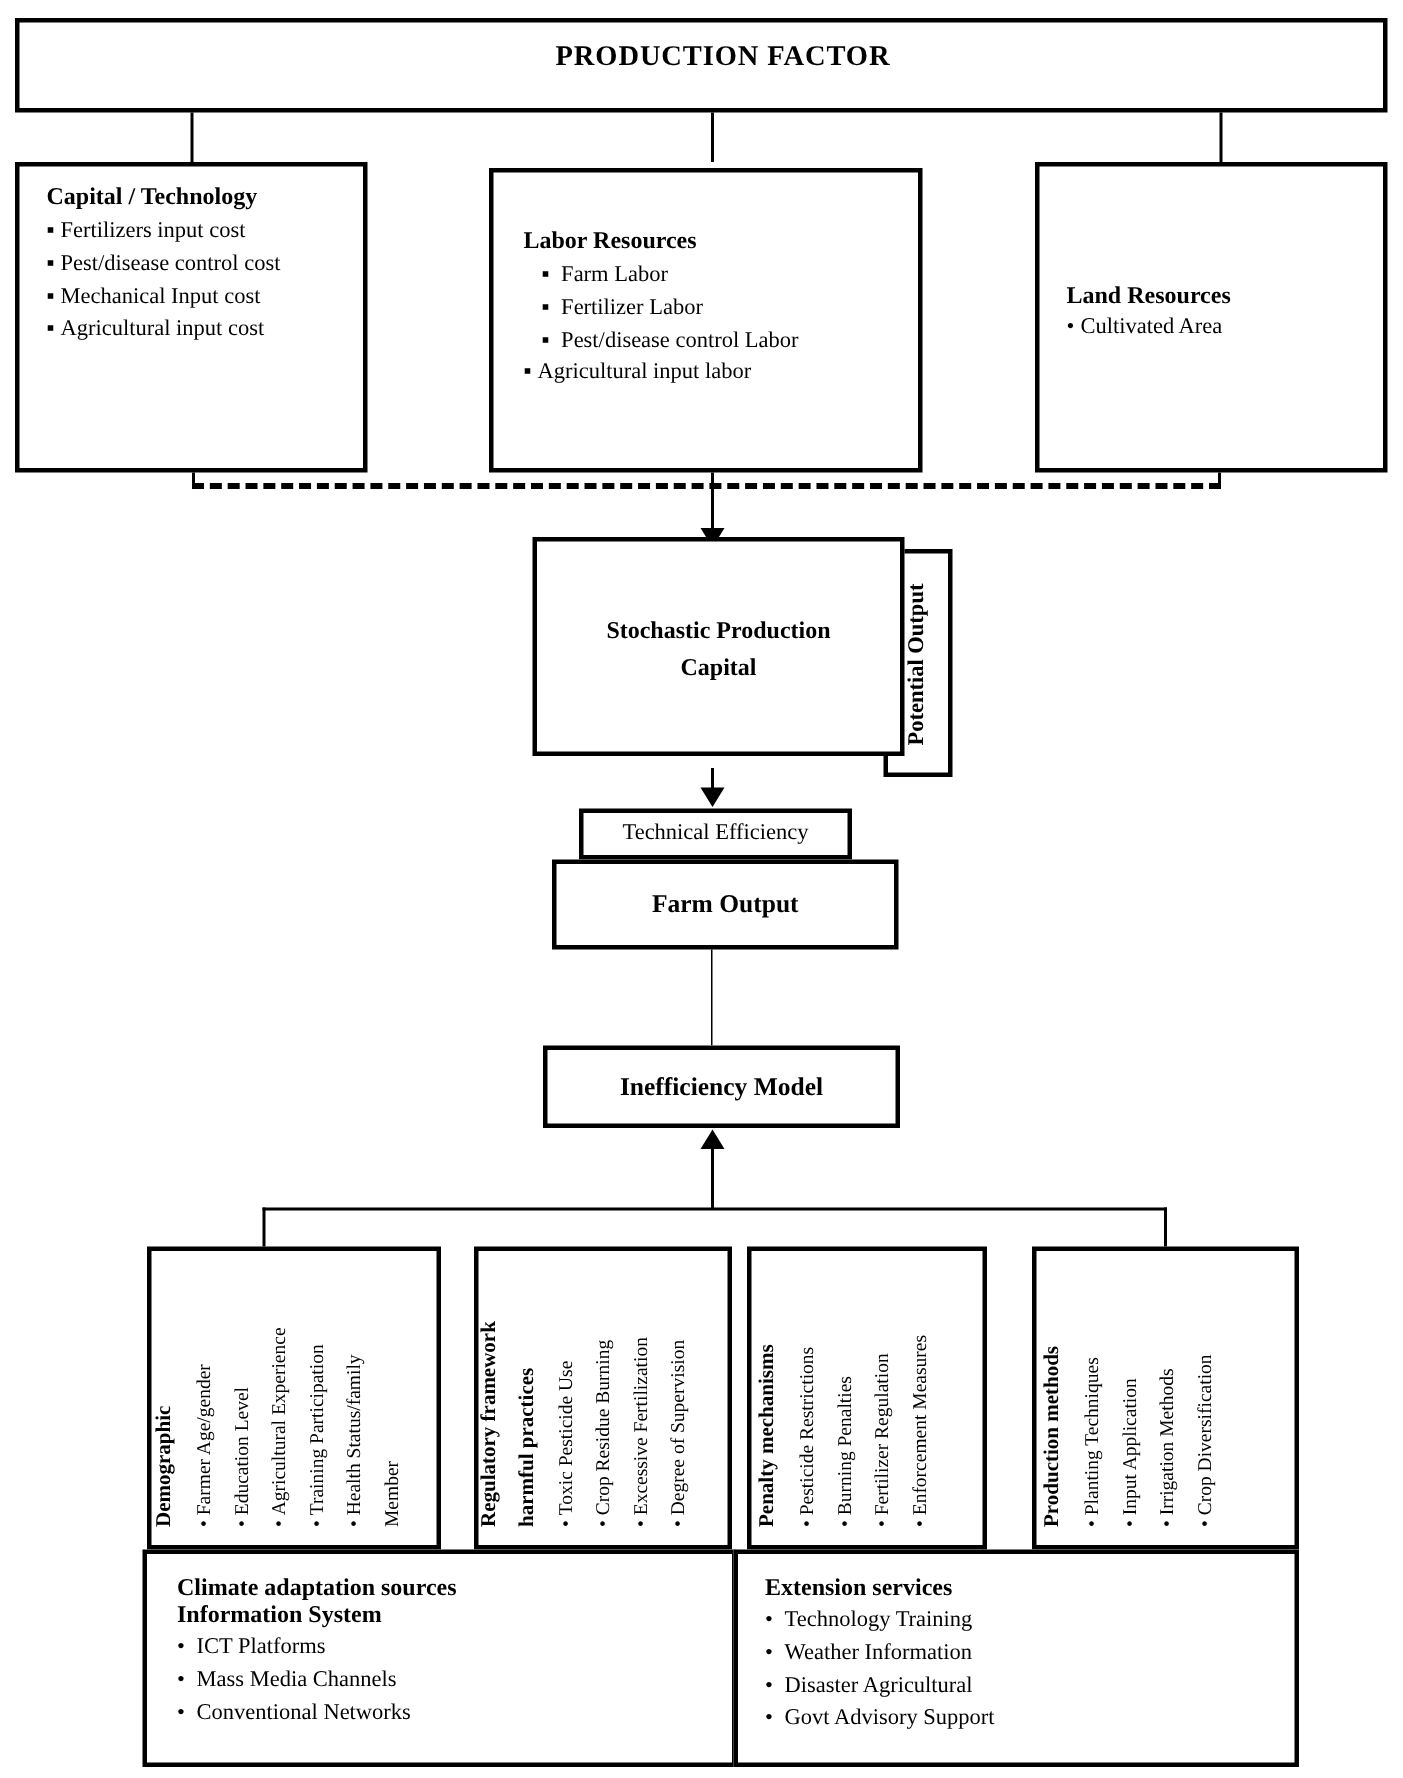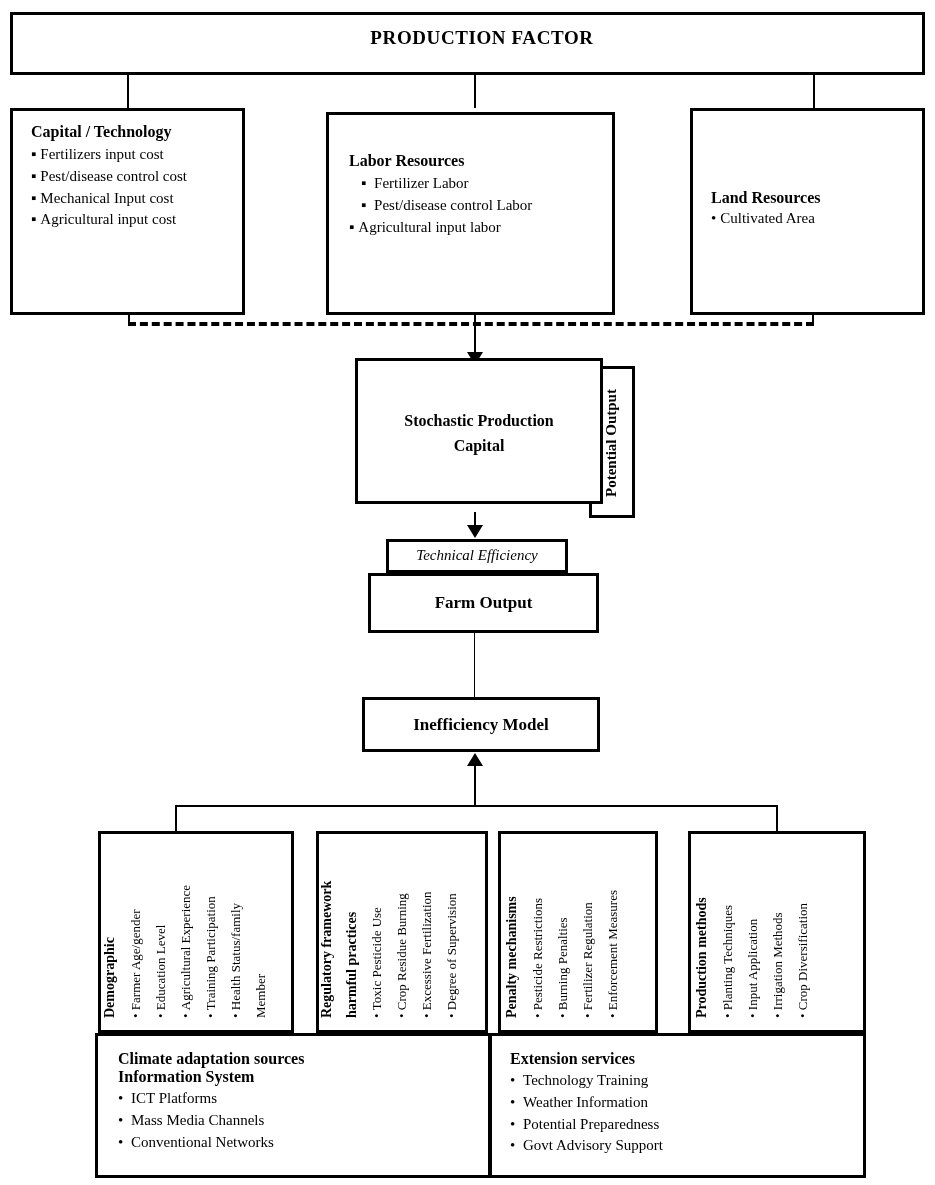--- a/index.html
+++ b/index.html
@@ -114,20 +114,21 @@
         <li class="itm"><span class="bul">▪</span><span>Mechanical Input cost</span></li>
         <li class="itm"><span class="bul">▪</span><span>Agricultural input cost</span></li>
       </ul>
     </div>
   </div>
 
   <div class="box" style="left:326px; top:112px; width:289px; height:203px;">
     <div style="position:absolute; left:20px; top:37px; right:4px;">
       <div class="hdr">Labor Resources</div>
       <ul class="blist" style="margin-top:3px;">
+        <li class="itm" style="padding-left:12px;"><span class="bul">▪</span>&nbsp;<span>Farm Labor</span></li>
         <li class="itm" style="padding-left:12px;"><span class="bul">▪</span>&nbsp;<span>Fertilizer    Labor</span></li>
         <li class="itm" style="padding-left:12px;"><span class="bul">▪</span>&nbsp;<span>Pest/disease control Labor</span></li>
         <li class="itm"><span class="bul">▪</span><span>Agricultural input labor</span></li>
       </ul>
     </div>
   </div>
 
   <div class="box" style="left:690px; top:108px; width:235px; height:207px;">
     <div style="position:absolute; left:18px; top:78px; right:4px;">
       <div class="hdr">Land Resources</div>
@@ -154,21 +155,21 @@
     <div style="position:absolute; left:0; right:0; top:48px; text-align:center; font-weight:bold; font-size:16px; line-height:1.55;">
       <div>Stochastic Production</div>
       <div>Capital</div>
     </div>
   </div>
 
   <div class="line vline" style="left:474px; top:512px; height:17px;"></div>
   <div class="arrowhead-down" style="left:467px; top:525px;"></div>
 
   <div class="box" style="left:386px; top:539px; width:182px; height:34px;">
-    <div style="position:absolute; left:0; right:0; top:5px; text-align:center; font-size:15px;font-style:italic;">Technical Efficiency</div>
+    <div style="position:absolute; left:0; right:0; top:5px; text-align:center; font-size:15px;">Technical Efficiency</div>
   </div>
 
   <div class="box" style="left:368px; top:573px; width:231px; height:60px;">
     <div style="position:absolute; left:0; right:0; top:17px; text-align:center; font-weight:bold; font-size:17px;">Farm Output</div>
   </div>
 
   <div class="line vline" style="left:474px; top:633px; height:64px; width:1px;"></div>
 
   <div class="box" style="left:362px; top:697px; width:238px; height:55px;">
     <div style="position:absolute; left:0; right:0; top:15px; text-align:center; font-weight:bold; font-size:17px;">Inefficiency Model</div>
@@ -269,19 +270,19 @@
       </ul>
     </div>
   </div>
 
   <div class="box" style="left:489px; top:1033px; width:377px; height:145px;">
     <div style="position:absolute; left:18px; top:14px; right:4px;">
       <div class="hdr">Extension services</div>
       <ul class="blist" style="margin-top:2px;">
         <li class="itm"><span class="bul">•</span>&nbsp;<span>Technology Training</span></li>
         <li class="itm"><span class="bul">•</span>&nbsp;<span>Weather Information</span></li>
-        <li class="itm"><span class="bul">•</span>&nbsp;<span>Potential Preparedness</span></li>
+        <li class="itm"><span class="bul">•</span>&nbsp;<span>Disaster Agricultural</span></li>
         <li class="itm"><span class="bul">•</span>&nbsp;<span>Govt Advisory Support</span></li>
       </ul>
     </div>
   </div>
 
 </div>
 
 </body></html>

